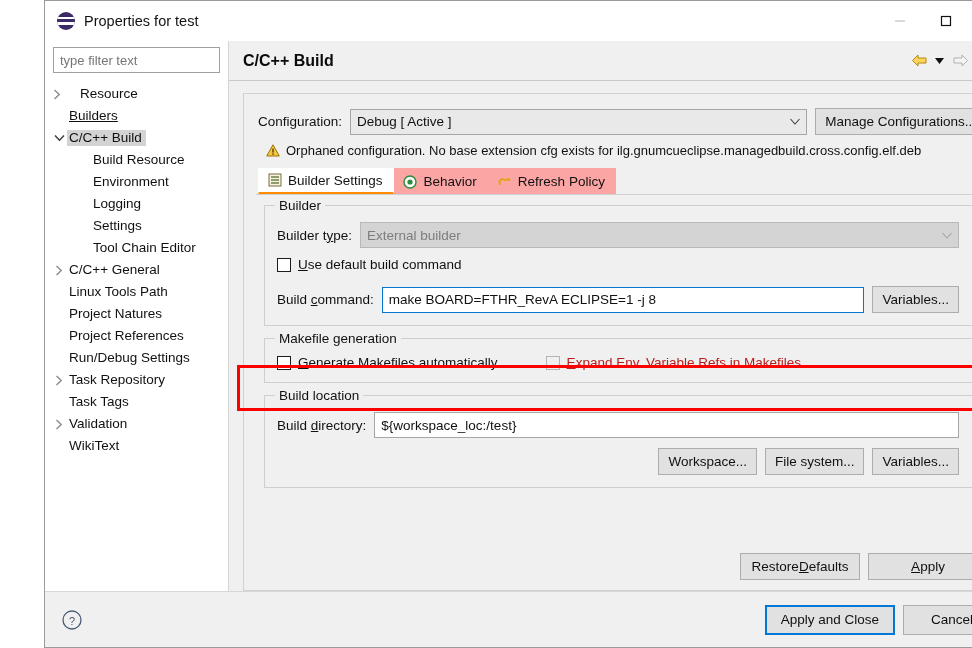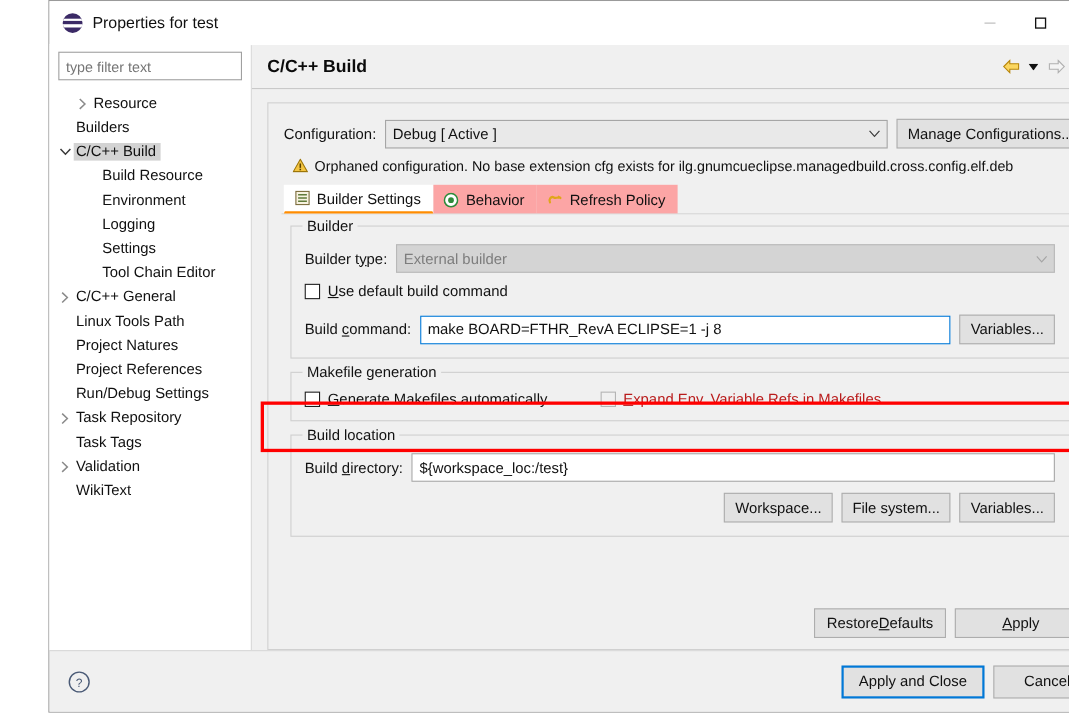--- a/index.html
+++ b/index.html
@@ -370,29 +370,29 @@
     </div>
   </div>
 
   <div class="body">
 
     <div class="leftpane">
       <div class="filter-wrap">
         <input class="filter-input" type="text" placeholder="type filter text" style="">
       </div>
       <div class="tree" id="tree">
-          <div class="tree-item" style="padding-left: 22px;">
+          <div class="tree-item" style="padding-left: 4px; gap: 13px;">
             <span class="tree-arrow">
               <svg width="8" height="11" viewBox="0 0 8 11">
                 <path d="M1.5 1 L6.2 5.5 L1.5 10" fill="none" stroke="#8b8b8b" stroke-width="1.4"></path>
               </svg>
             </span>
             <span class="tree-label">Resource</span>
           </div>
-          <div class="tree-item" style="padding-left: 6px;">
+          <div class="tree-item" style="padding-left: 6px; text-decoration: underline;">
             <span class="tree-arrow"></span>
             <span class="tree-label">Builders</span>
           </div>
           <div class="tree-item selected" style="padding-left: 6px;">
             <span class="tree-arrow">
               <svg width="11" height="8" viewBox="0 0 11 8">
                 <path d="M1 1.5 L5.5 6.2 L10 1.5" fill="none" stroke="#3a3a3a" stroke-width="1.4"></path>
               </svg>
             </span>
             <span class="tree-label">C/C++ Build</span>

